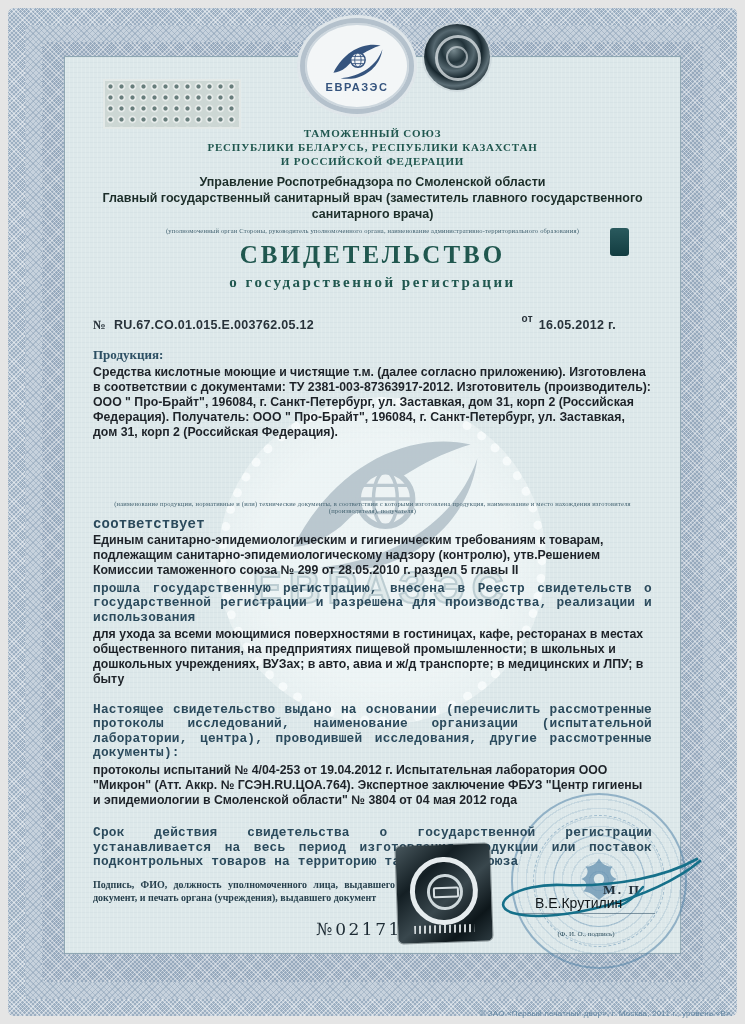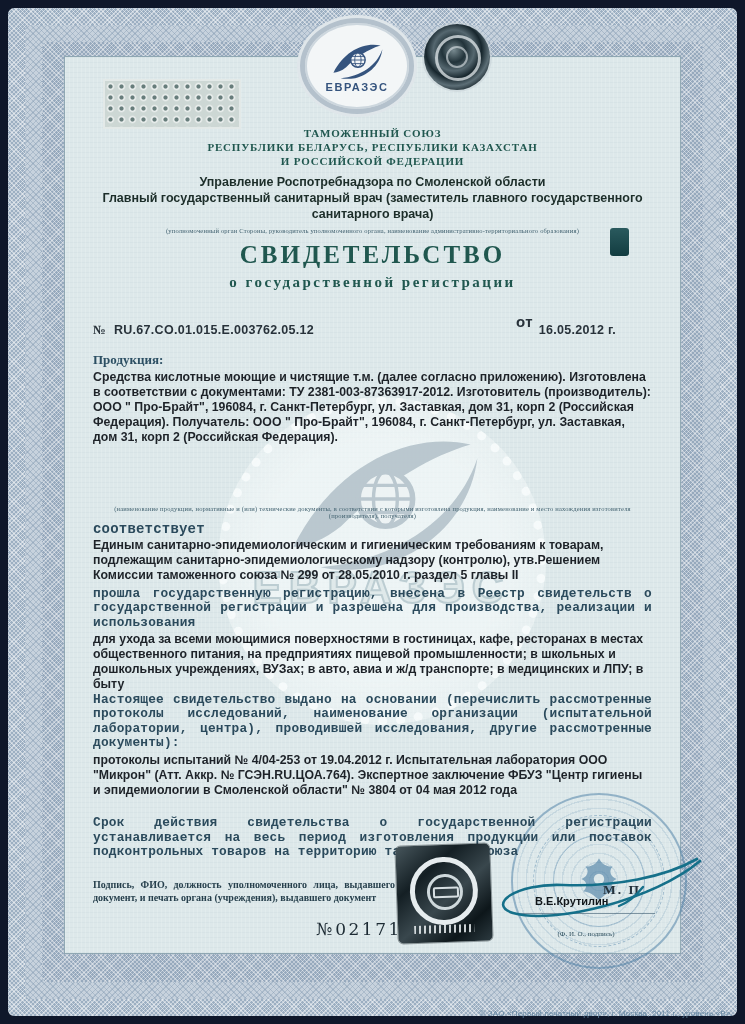--- a/index.html
+++ b/index.html
@@ -1,17 +1,17 @@
 <!DOCTYPE html>
 <html><head>
 <meta charset="utf-8">
 <style>
   html,body{margin:0;padding:0;}
   body{font-family:"Liberation Sans",sans-serif;}
-  .page{position:relative;width:745px;height:1024px;background:#0f172a;overflow:hidden;}
+  .page{position:relative;width:745px;height:1024px;background:#e5e5e5;overflow:hidden;}
 
   
   .band{position:absolute;border-radius:6px;}
   .band-outer{inset:8px;background-color:#9cafc2;
     background-image:
       repeating-linear-gradient(45deg, rgba(255,255,255,.45) 0 1px, transparent 1px 3px),
       repeating-linear-gradient(-45deg, rgba(255,255,255,.45) 0 1px, transparent 1px 3px);}
   .band-mid{inset:25px;background-color:#c7d2dd;
     background-image:
       repeating-linear-gradient(45deg, rgba(120,145,170,.35) 0 1px, transparent 1px 4px),
@@ -69,33 +69,33 @@
   .fineprint{font-family:"Liberation Serif",serif;font-size:6.5px;color:#41616f;letter-spacing:.2px;}
   .fp1{margin-top:5px;}
   .doc-title{margin-top:8px;font-family:"Liberation Serif",serif;font-weight:bold;color:#20574f;
     font-size:25px;letter-spacing:3px;line-height:1;}
   .doc-subtitle{margin-top:8px;font-family:"Liberation Serif",serif;font-weight:bold;color:#20574f;
     font-size:15px;letter-spacing:2.5px;line-height:1;}
   .number-row{margin-top:26px;display:flex;align-items:baseline;font-weight:bold;color:#28323a;
     font-size:12.5px;letter-spacing:.3px;position:relative;z-index:2;}
   .number-row .no-sign{font-family:"Liberation Serif",serif;margin-right:8px;}
   .number-row .date-group{margin-left:auto;margin-right:36px;}
-  .number-row .ot{font-size:15px;vertical-align:4px;position:relative;top:-3px;margin-right:2px;}
+  .number-row .ot{font-size:10px;vertical-align:4px;position:relative;top:-3px;margin-right:2px;}
   .product-label{margin-top:14px;font-family:"Liberation Serif",serif;font-weight:bold;
     color:#2c4f63;font-size:13px;position:relative;z-index:2;}
   .sans-par{font-weight:bold;color:#1d2228;font-size:12.3px;line-height:1.22;position:relative;z-index:2;}
   .product-text{margin-top:2px;}
   .fp2{margin-top:60px;position:relative;z-index:2;}
   .serif-par{font-family:Liberation Mono, monospace;font-weight:bold;color:#2b4a5c;font-size:12.8px;
     line-height:1.12;text-align:justify;letter-spacing:.2px;position:relative;z-index:2;}
   .matches{margin-top:3px;text-align:left;font-size:14px;}
   .requirements{margin-top:0;}
   .registered{margin-top:4px;}
   .usage{margin-top:2px;}
-  .basis{margin-top:1px;}
+  .basis{margin-top:16px;}
   .protocols{margin-top:3px;}
   .validity{margin-top:18px;}
 
   
   .caption{position:absolute;left:28px;top:822px;width:302px;font-family:"Liberation Serif",serif;
     font-weight:bold;color:#27404d;font-size:10px;line-height:1.25;text-align:justify;z-index:2;}
   .dark-stamp{position:absolute;left:332px;top:788px;width:94px;height:97px;z-index:5;
     transform:rotate(-2deg);border-radius:5px;
     background:linear-gradient(140deg,#47565c 0%, #141f24 30%, #39474d 55%, #0d161a 80%, #2c3a40 100%);
     box-shadow:0 0 0 1px rgba(20,30,35,.4);}
@@ -107,21 +107,21 @@
     border:2px solid #d8e0e3;border-radius:2px;}
   .dark-stamp .ds-noise{position:absolute;left:16px;bottom:9px;width:60px;height:8px;
     background:repeating-linear-gradient(90deg, rgba(235,240,242,.85) 0 2px, transparent 2px 5px);}
   .blue-stamp{position:absolute;left:446px;top:736px;width:172px;height:172px;border-radius:50%;z-index:1;
     border:2px solid rgba(82,132,168,.55);
     background:repeating-radial-gradient(circle at 50% 50%, rgba(88,138,172,.16) 0 1.5px, transparent 1.5px 9px);}
   .blue-stamp .bs-ring{position:absolute;inset:20px;border-radius:50%;border:1.5px dashed rgba(82,132,168,.45);}
   .blue-stamp .bs-ring2{position:absolute;inset:40px;border-radius:50%;border:1px solid rgba(82,132,168,.35);}
   .blue-stamp .bs-emblem{position:absolute;left:62px;top:58px;width:48px;height:52px;opacity:.65;}
   .sig-svg{position:absolute;left:420px;top:790px;width:235px;height:95px;z-index:6;}
-  .signer{position:absolute;left:470px;top:838px;font-size:11px;font-weight:bold;color:#10161a;z-index:6;}
+  .signer{position:absolute;left:470px;top:838px;font-size:14px;font-weight:normal;color:#10161a;z-index:6;}
   .fio-caption{position:absolute;left:452px;top:856px;width:138px;border-top:1px solid rgba(60,90,110,.6);
     padding-top:16px;text-align:center;font-family:"Liberation Serif",serif;font-size:7px;color:#33525f;z-index:2;}
   .mp-label{position:absolute;left:538px;top:825px;font-family:"Liberation Serif",serif;font-weight:bold;
     font-size:13.5px;letter-spacing:2px;color:#24323c;z-index:2;}
   .serial{position:absolute;left:0;right:0;top:862px;text-align:center;z-index:2;
     font-family:"DejaVu Serif",serif;font-size:17px;letter-spacing:2.5px;color:#1c2a33;}
 
   .copyright{position:absolute;right:12px;bottom:6px;font-size:8px;color:#6285a0;letter-spacing:.2px;}
 </style>
 </head>

